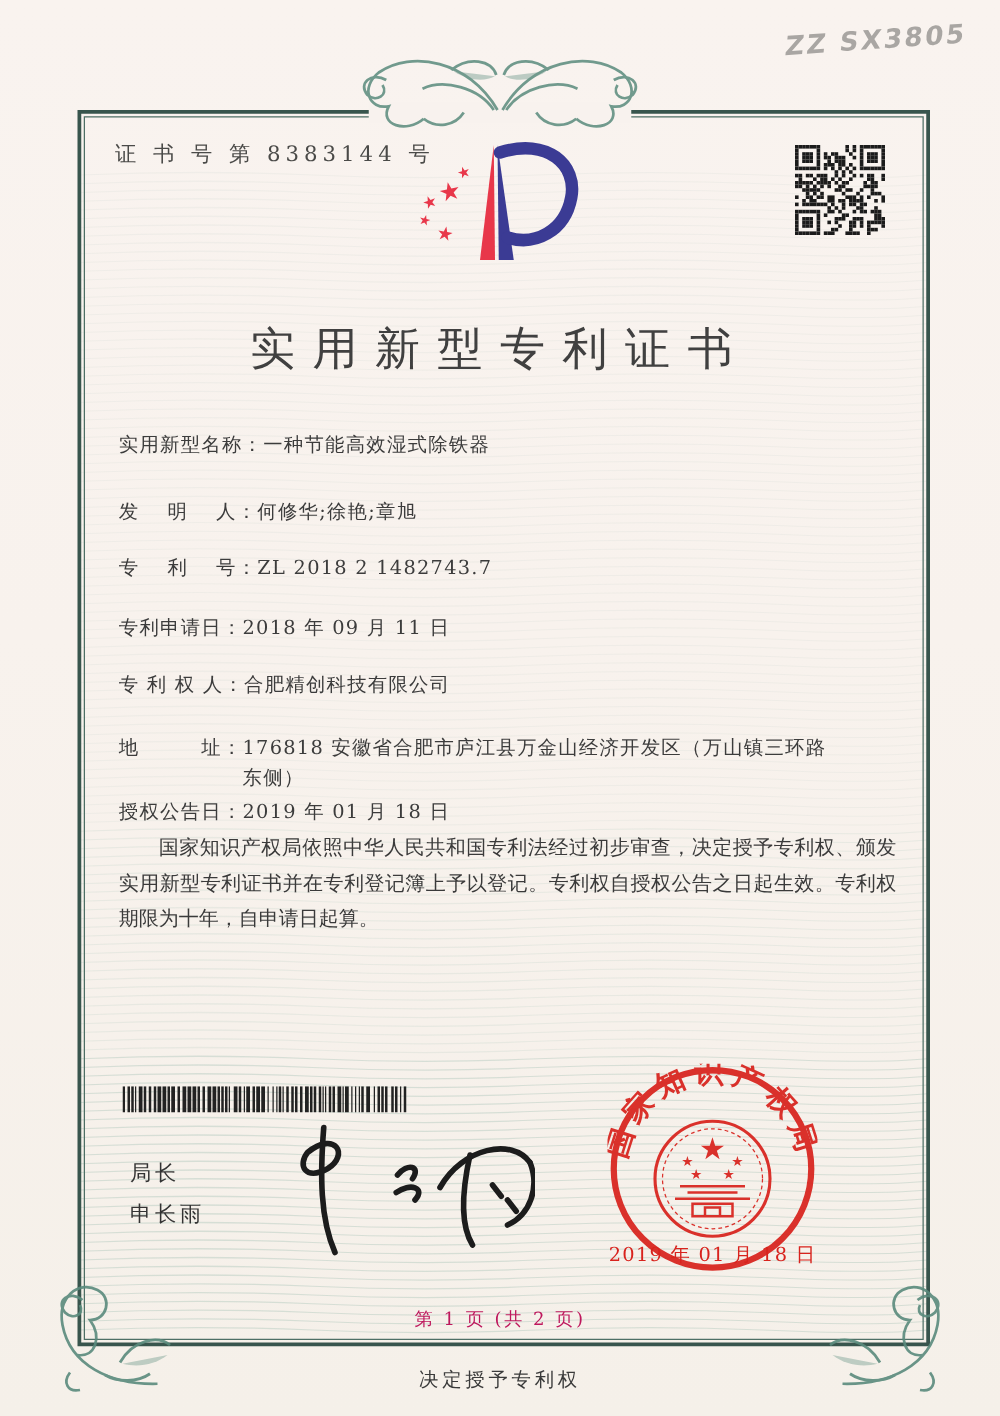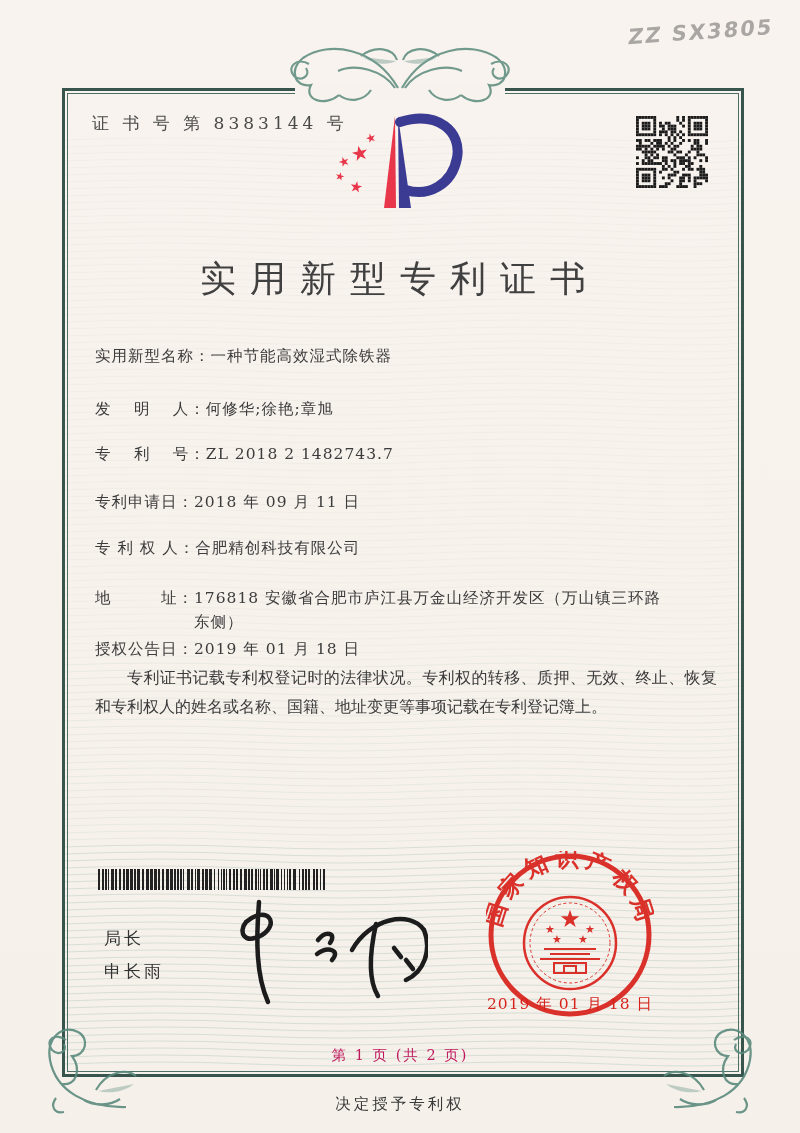--- a/index.html
+++ b/index.html
@@ -562,21 +562,21 @@
   <span class="flabel">专 利 权 人：</span><span class="fvalue">合肥精创科技有限公司</span>
 </div>
 <div class="abs frow addr" style="top:586px">
   <span class="flabel">地　　　址：</span><span class="fvalue">176818 安徽省合肥市庐江县万金山经济开发区（万山镇三环路东侧）</span>
 </div>
 <div class="abs frow" style="top:637px;width:622px">
   <span class="flabel">授权公告日：</span><span class="fvalue">2019 年 01 月 18 日</span>
 </div>
 
 <div class="abs body-text">
-  <p>专利证书记载专利权登记时的法律状况。专利权的转移、质押、无效、终止、恢复和专利权人的姓名或名称、国籍、地址变更等事项记载在专利登记簿上。</p>
+  <p>国家知识产权局依照中华人民共和国专利法经过初步审查，决定授予专利权、颁发实用新型专利证书并在专利登记簿上予以登记。专利权自授权公告之日起生效。专利权期限为十年，自申请日起算。</p>
 </div>
 
 <svg class="abs barcode" viewBox="0 0 228 21" preserveAspectRatio="none">
     <rect x="0" y="0" width="2" height="21" fill="#222"></rect>
     <rect x="4" y="0" width="2" height="21" fill="#222"></rect>
     <rect x="7" y="0" width="2" height="21" fill="#222"></rect>
     <rect x="10" y="0" width="1" height="21" fill="#222"></rect>
     <rect x="13" y="0" width="3" height="21" fill="#222"></rect>
     <rect x="17" y="0" width="2" height="21" fill="#222"></rect>
     <rect x="21" y="0" width="2" height="21" fill="#222"></rect>

